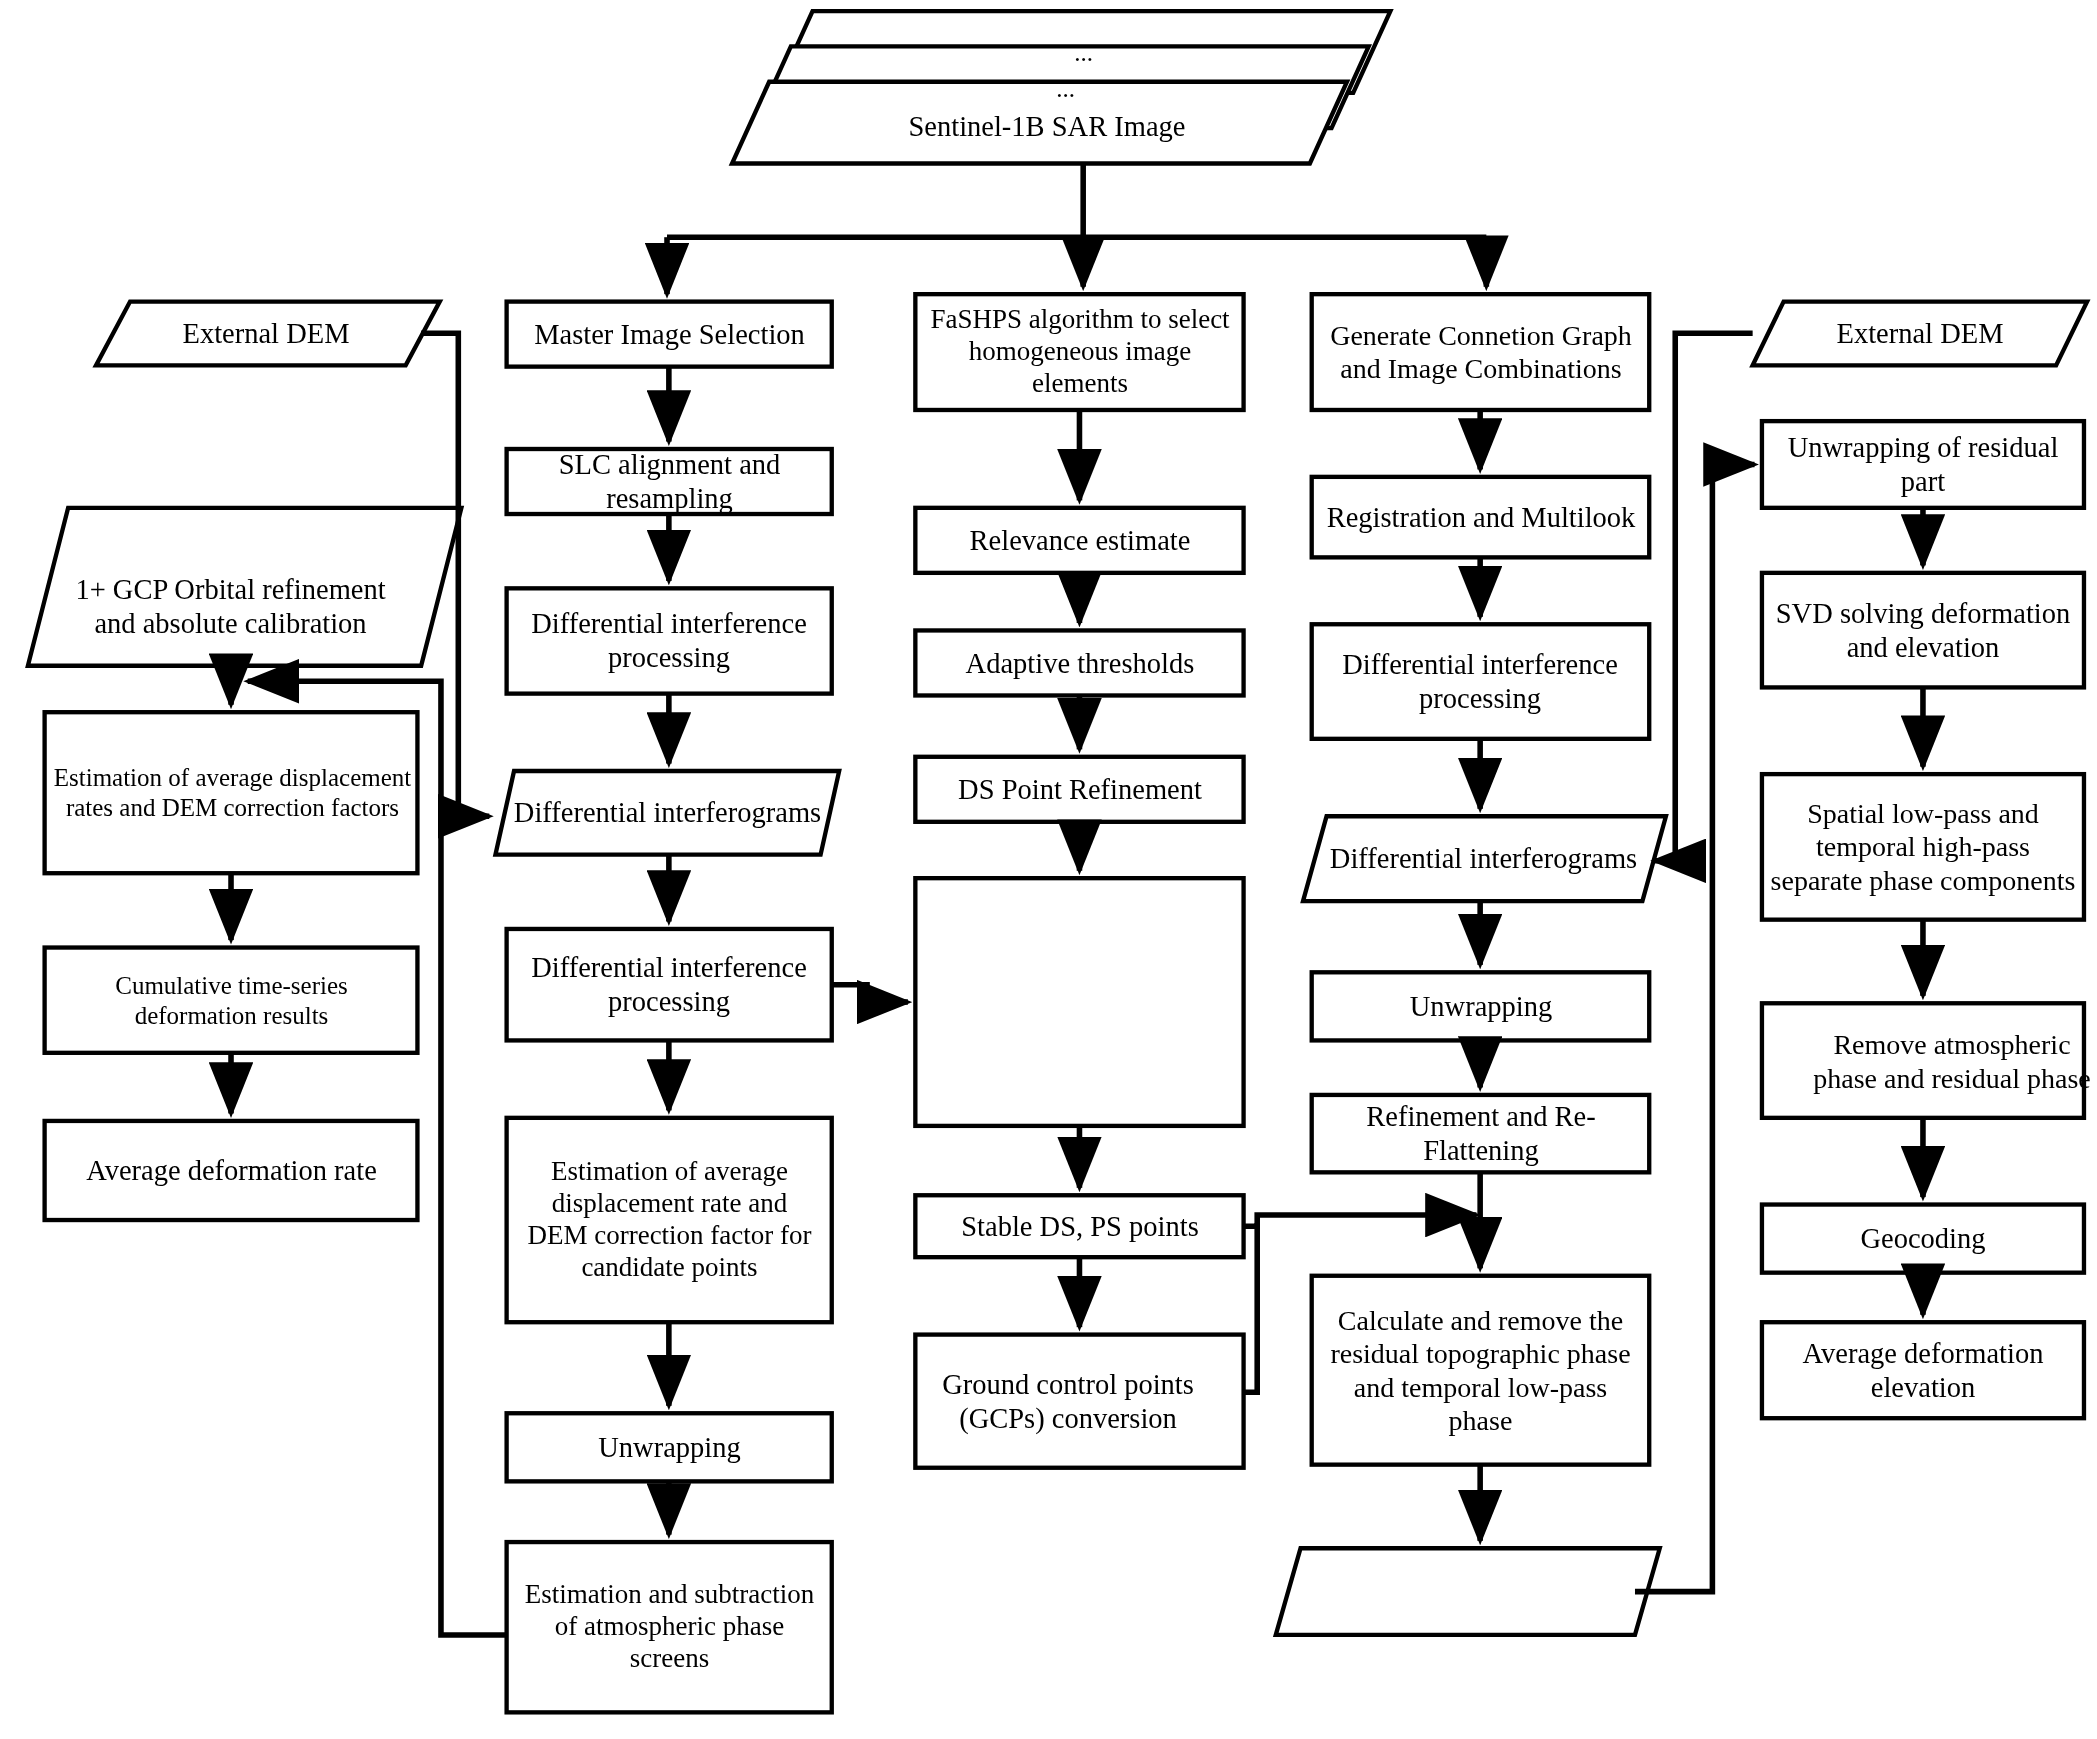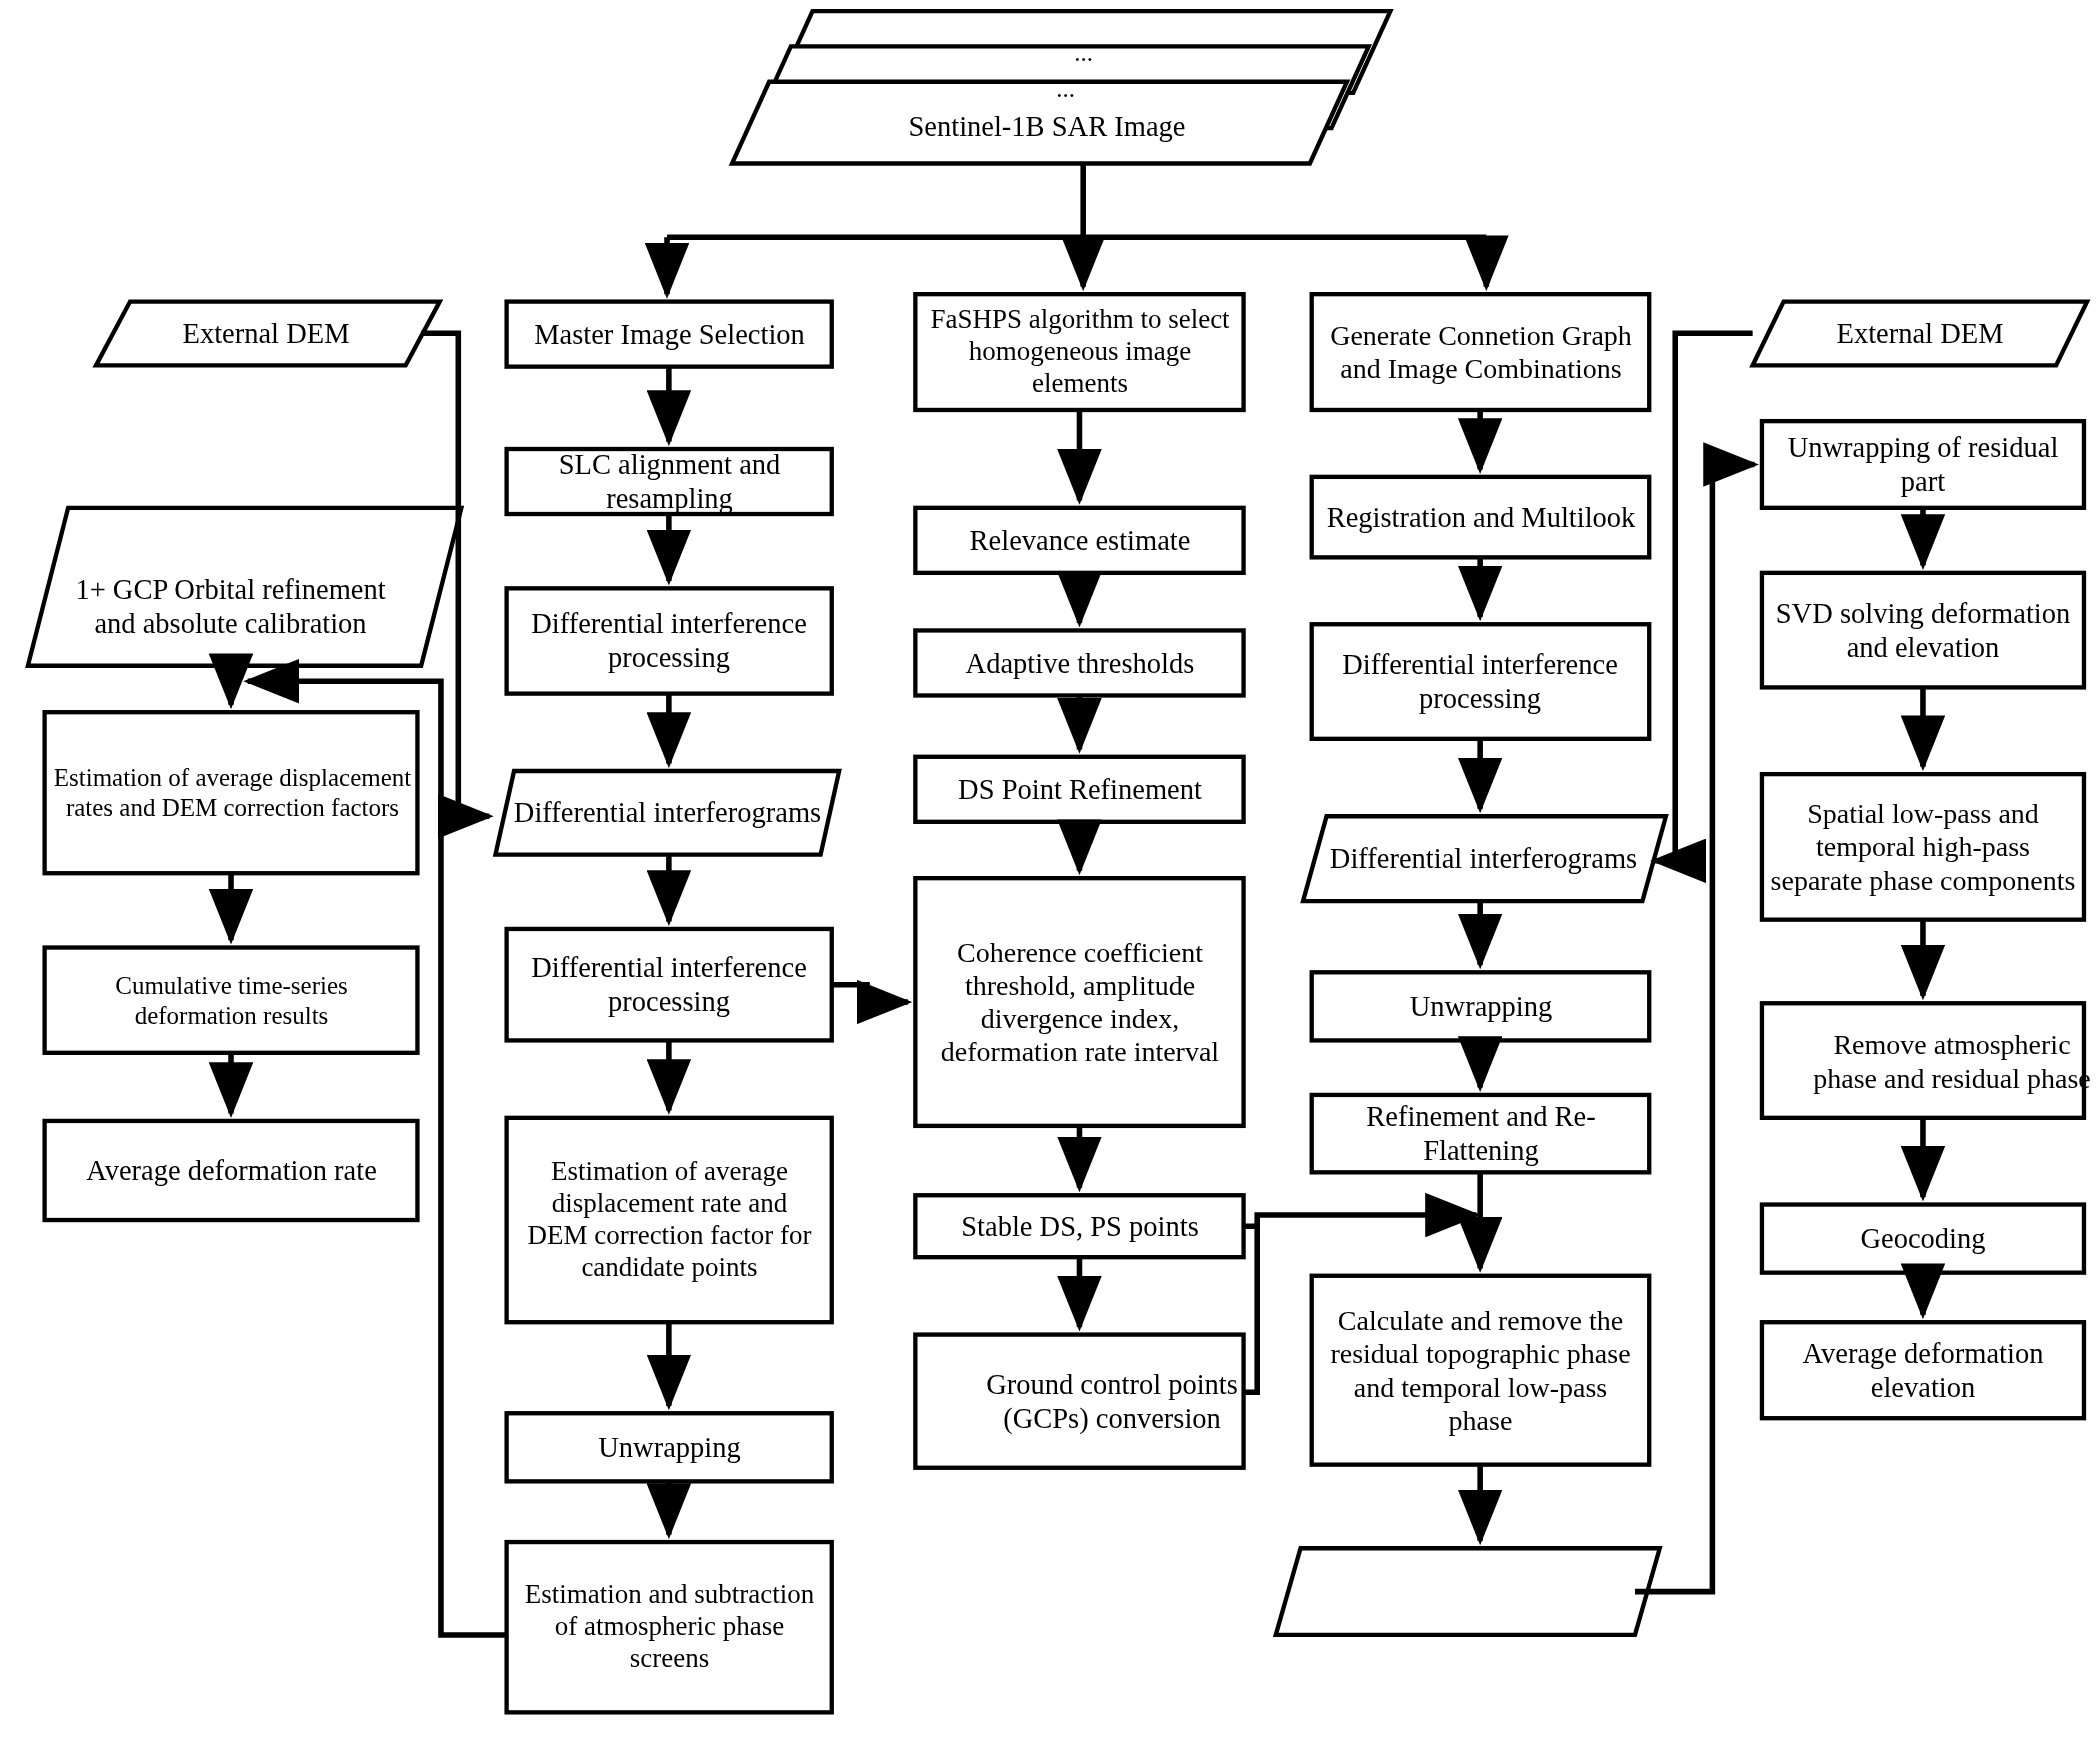--- a/index.html
+++ b/index.html
@@ -152,23 +152,22 @@
 <div class="node-label" style="left:505px;top:772px;width:325px;height:81px;font-size:28.5px;">Differential interferograms</div>
 <div class="node-label" style="left:514px;top:929px;width:310px;height:112px;font-size:28.5px;">Differential interference processing</div>
 <div class="node-label" style="left:513px;top:1118px;width:313px;height:204px;font-size:27px;">Estimation of average displacement rate and DEM correction factor for candidate points</div>
 <div class="node-label" style="left:507px;top:1414px;width:325px;height:68px;font-size:28.5px;">Unwrapping</div>
 <div class="node-label" style="left:513px;top:1542px;width:313px;height:170px;font-size:27px;">Estimation and subtraction of atmospheric phase screens</div>
 
 <div class="node-label" style="left:916px;top:294px;width:328px;height:116px;font-size:27px;">FaSHPS algorithm to select homogeneous image elements</div>
 <div class="node-label" style="left:916px;top:508px;width:328px;height:65px;font-size:28.5px;">Relevance estimate</div>
 <div class="node-label" style="left:916px;top:631px;width:328px;height:65px;font-size:28.5px;">Adaptive thresholds</div>
 <div class="node-label" style="left:916px;top:757px;width:328px;height:65px;font-size:28.5px;">DS Point Refinement</div>
-<div class="node-label" style="left:922px;top:878px;width:316px;height:248px;font-size:28px;">Coherence coefficient threshold, amplitude divergence index, deformation rate interval</div>
 <div class="node-label" style="left:916px;top:1196px;width:328px;height:62px;font-size:28.5px;">Stable DS, PS points</div>
-<div class="node-label" style="left:948px;top:1335px;width:328px;height:133px;font-size:28.5px;">Ground control points (GCPs) conversion</div>
+<div class="node-label" style="left:904px;top:1335px;width:328px;height:133px;font-size:28.5px;">Ground control points (GCPs) conversion</div>
 
 <div class="node-label" style="left:1312px;top:294px;width:338px;height:116px;font-size:28px;">Generate Connetion Graph and Image Combinations</div>
 <div class="node-label" style="left:1312px;top:477px;width:338px;height:81px;font-size:28.5px;">Registration and Multilook</div>
 <div class="node-label" style="left:1319px;top:624px;width:322px;height:115px;font-size:28.5px;">Differential interference processing</div>
 <div class="node-label" style="left:1313px;top:818px;width:341px;height:82px;font-size:28.5px;">Differential interferograms</div>
 <div class="node-label" style="left:1312px;top:973px;width:338px;height:68px;font-size:28.5px;">Unwrapping</div>
 <div class="node-label" style="left:1312px;top:1095px;width:338px;height:77px;font-size:28.5px;">Refinement and Re-Flattening</div>
 <div class="node-label" style="left:1318px;top:1276px;width:325px;height:189px;font-size:28px;">Calculate and remove the residual topographic phase and temporal low-pass phase</div>
 
 <div class="node-label" style="left:1765px;top:304px;width:310px;height:59px;font-size:28.5px;">External DEM</div>

